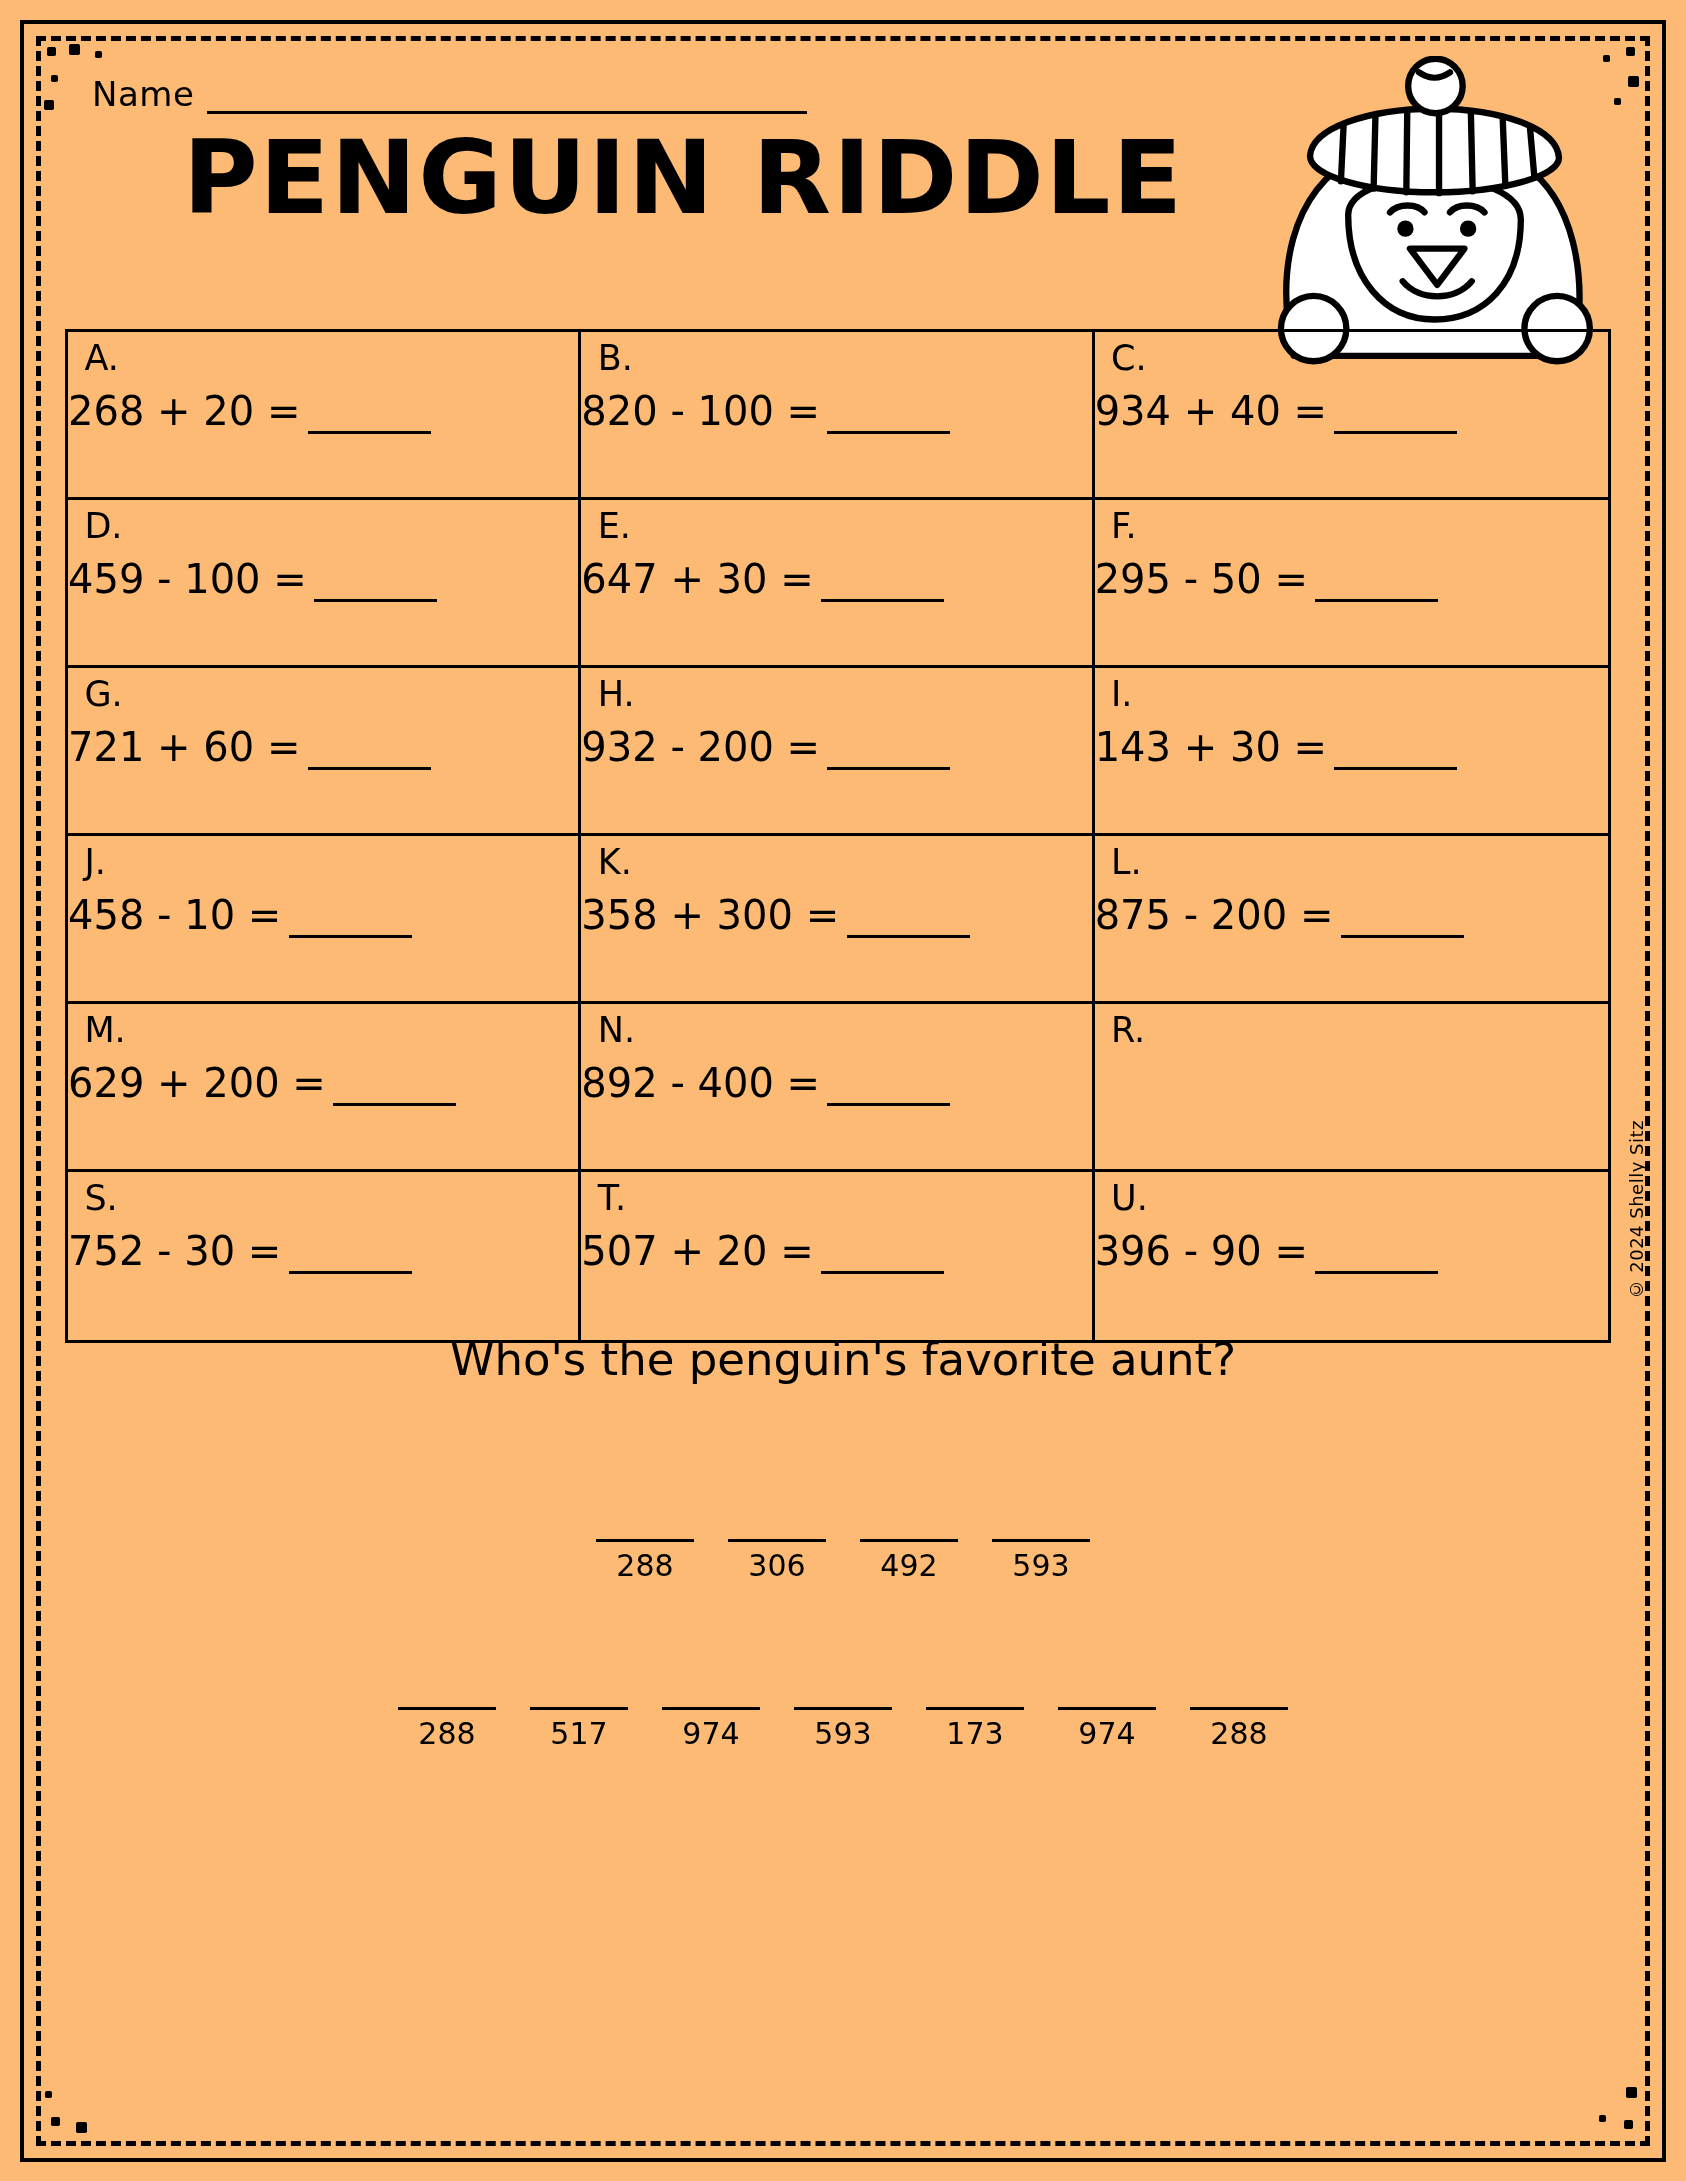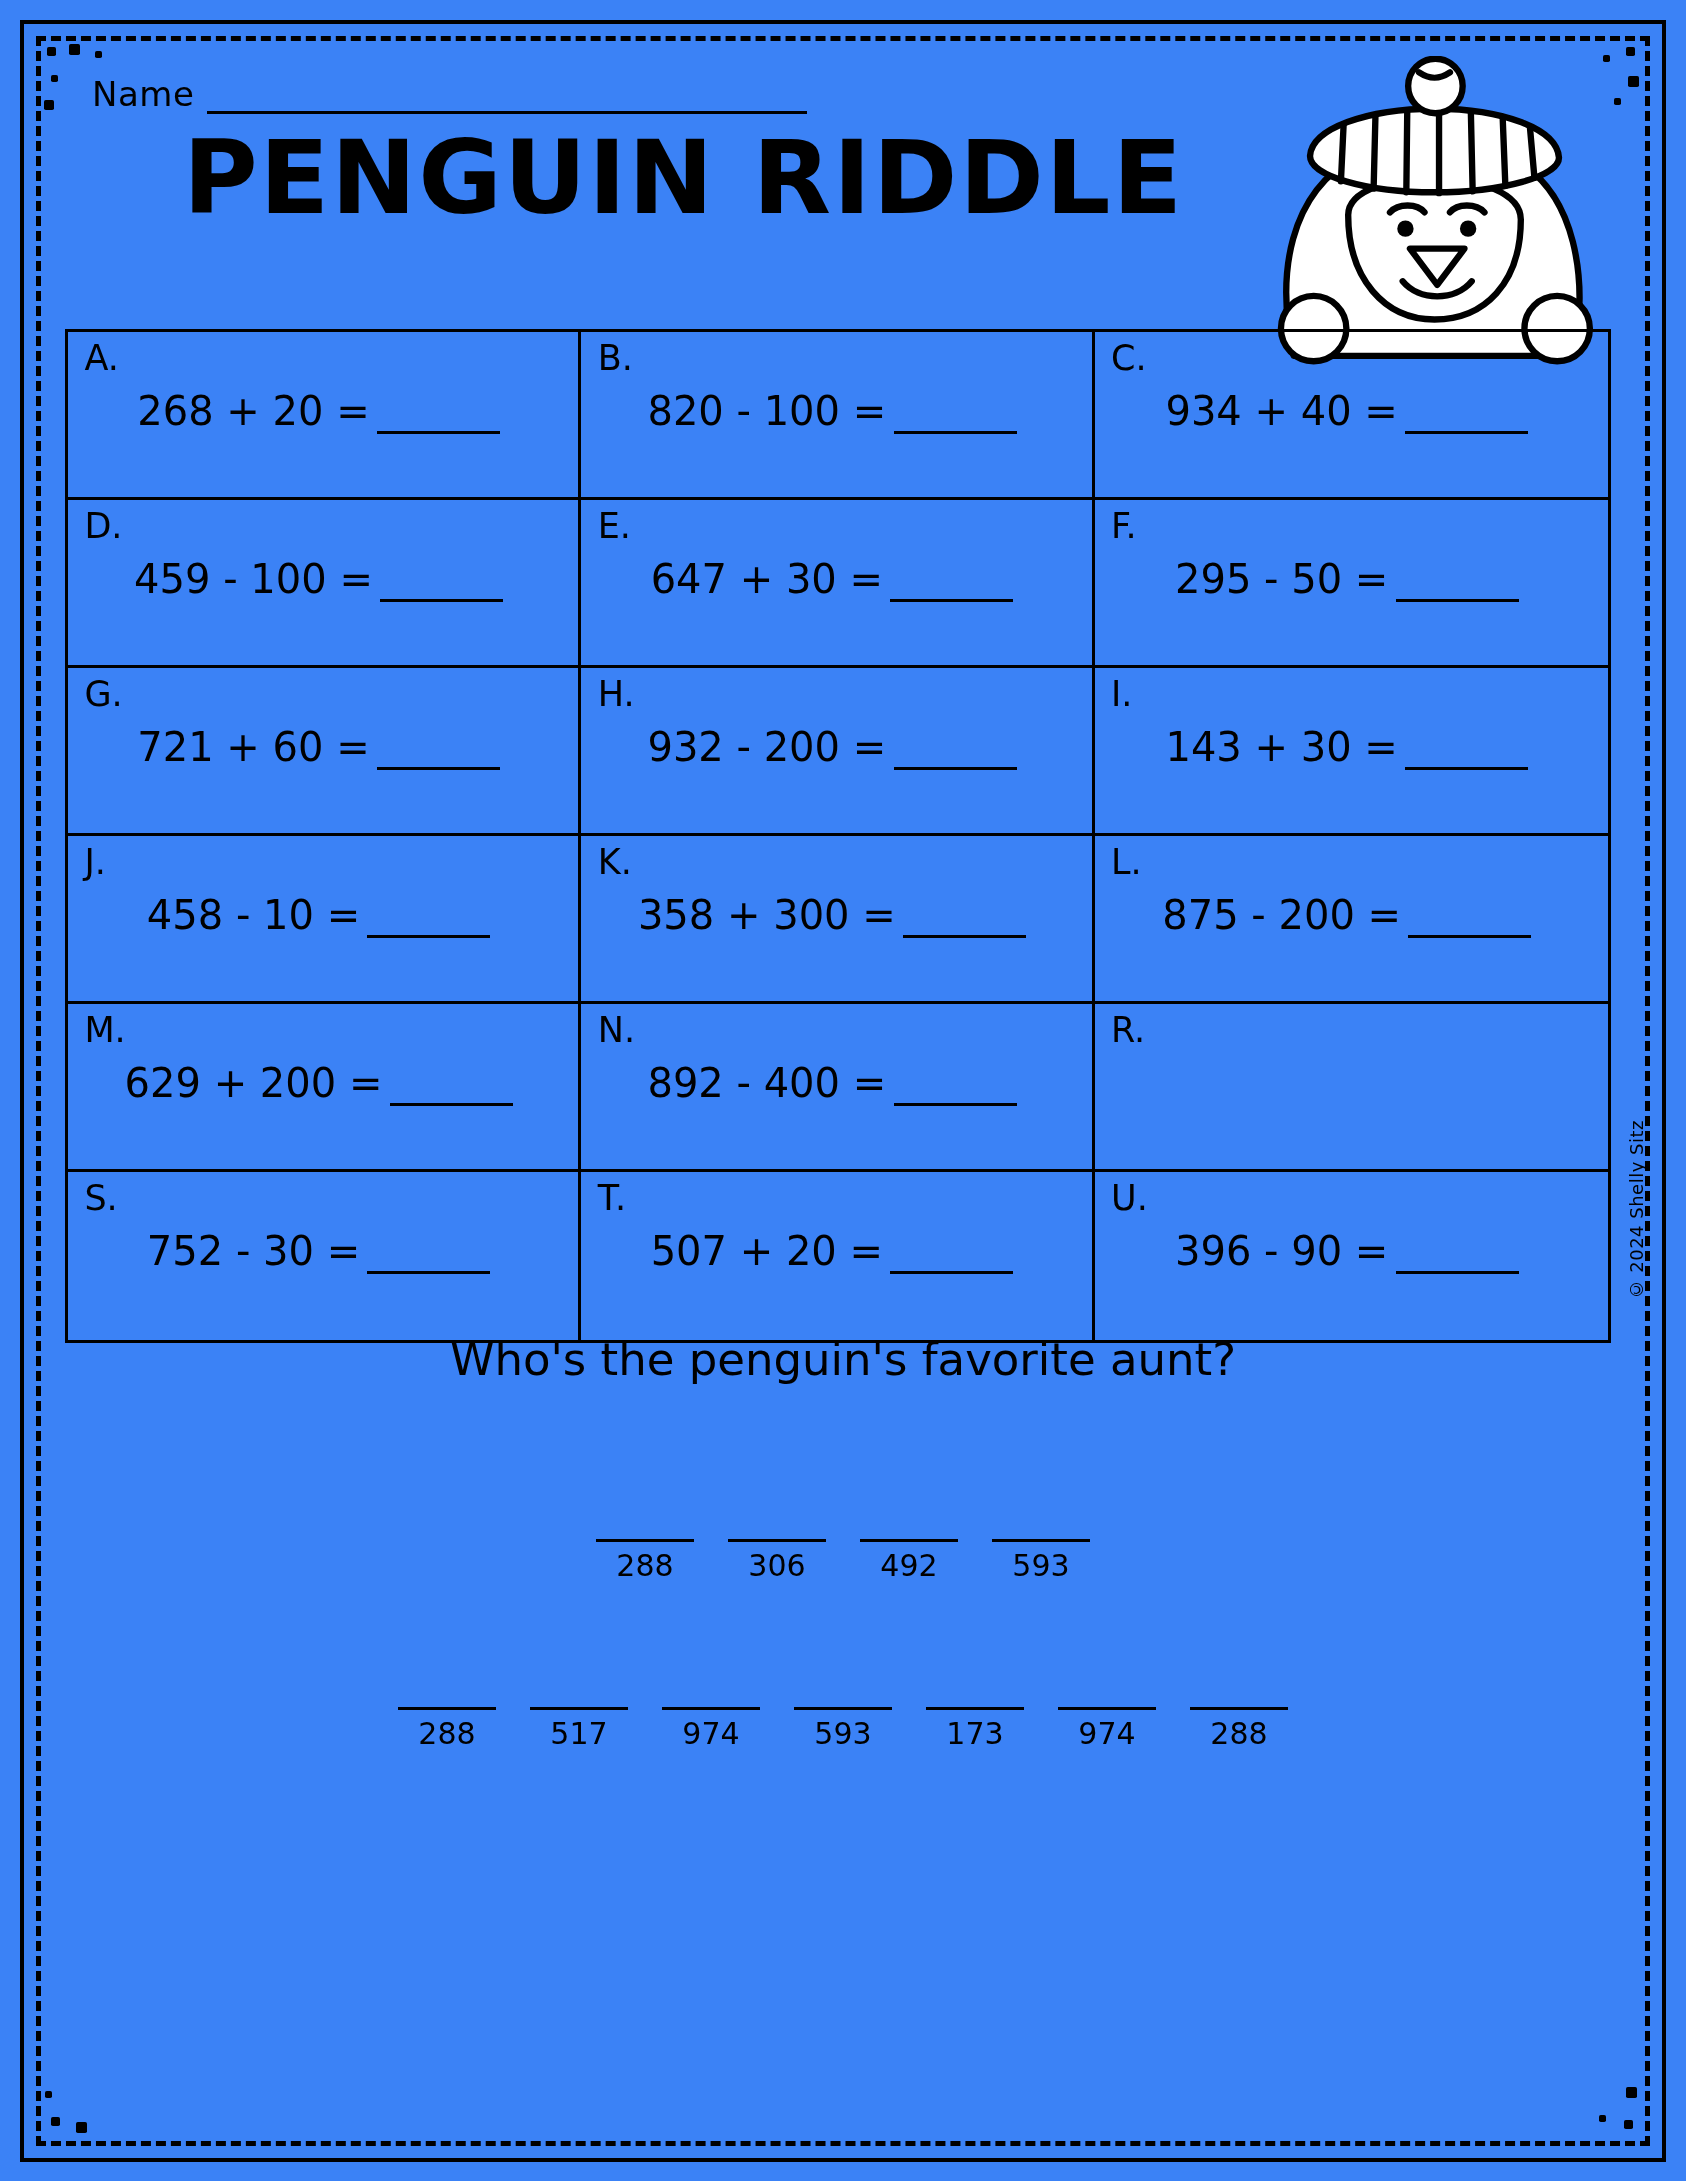--- a/index.html
+++ b/index.html
@@ -12,21 +12,21 @@
     height: 2182px;
     font-family: "DejaVu Sans", sans-serif;
     color: #000000;
     position: relative;
     overflow: hidden;
   }
 
   .page {
     position: absolute;
     inset: 0;
-    background: #3b82f6;
+    background: #fdba74;
   }
 
   
   .border-outer {
     position: absolute;
     left: 20px;
     top: 20px;
     right: 20px;
     bottom: 20px;
     border: 4.5px solid #000;
@@ -132,21 +132,21 @@
 
   .cell-letter {
     font-size: 35px;
     line-height: 1;
   }
   .cell-eq {
     position: absolute;
     left: 0;
     right: 9px;
     top: 56px;
-    text-align: center;
+    text-align: left;
     font-size: 40px;
     white-space: nowrap;
   }
   .blank-inline {
     display: inline-block;
     width: 123px;
     border-bottom: 3.6px solid #000;
     vertical-align: bottom;
     height: 7.3px;
     margin-left: 7.3px;

